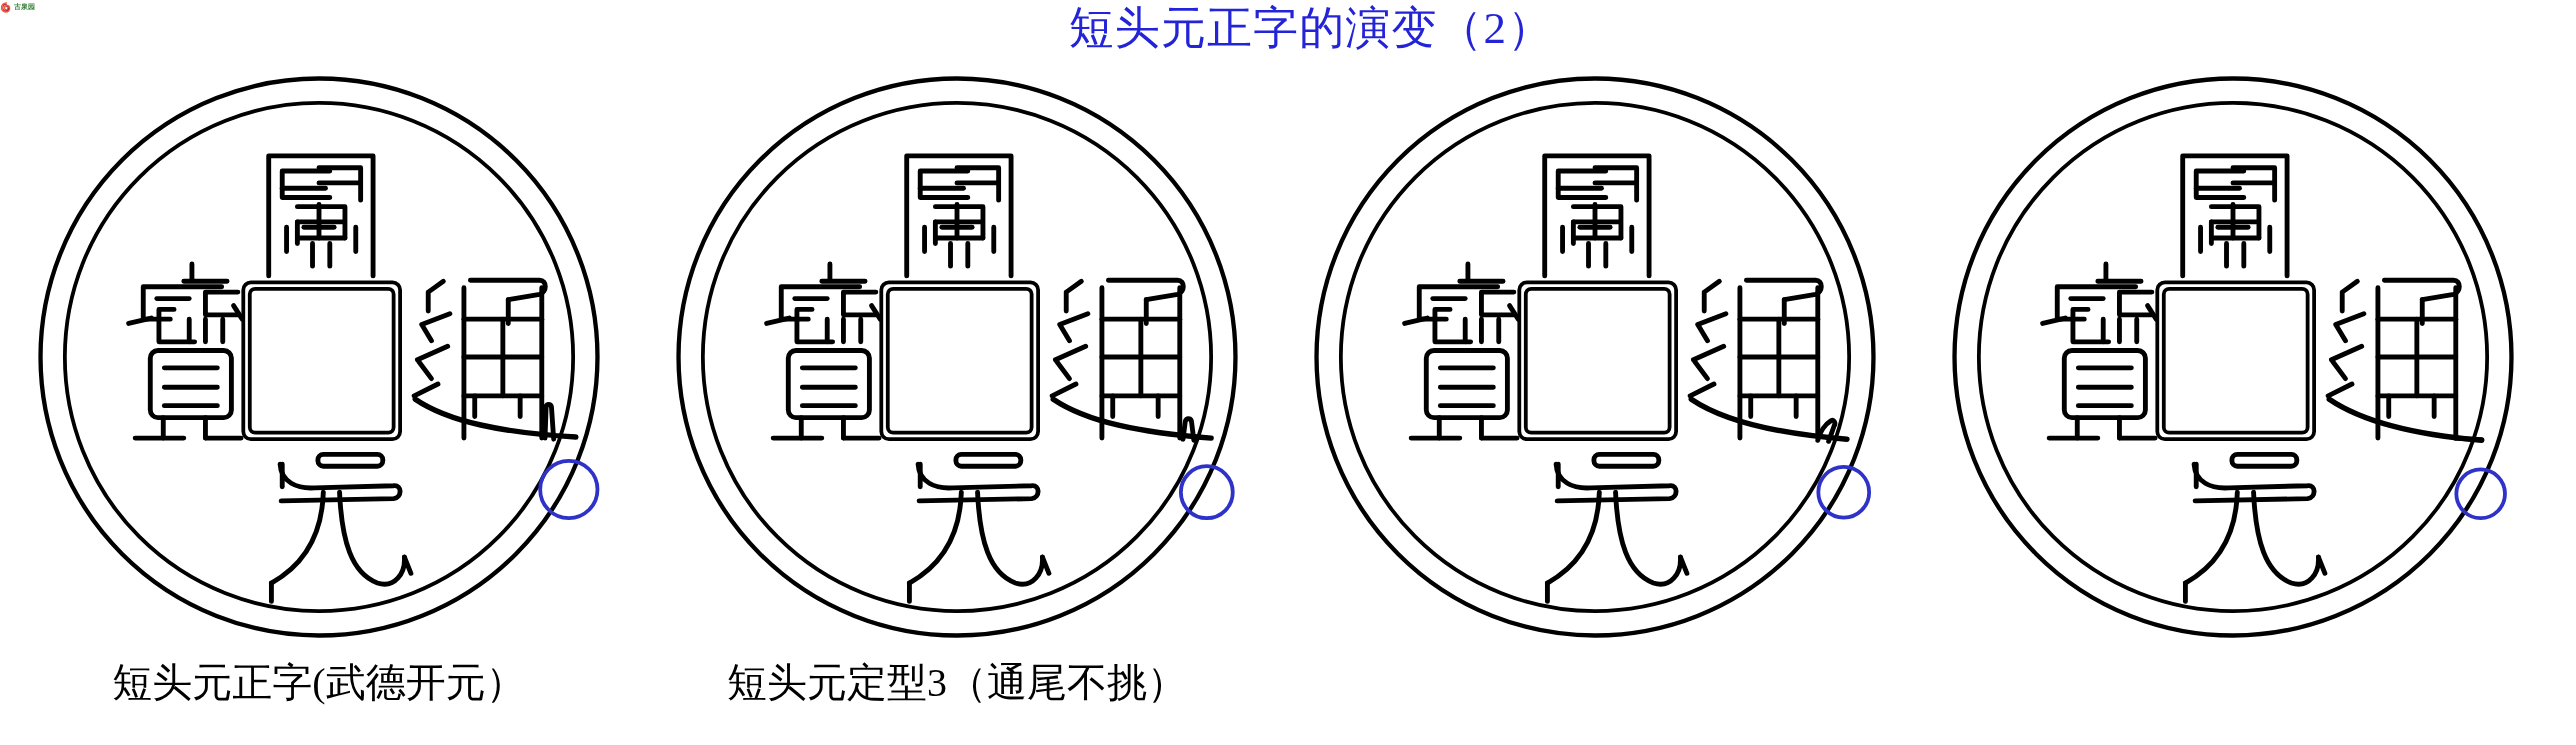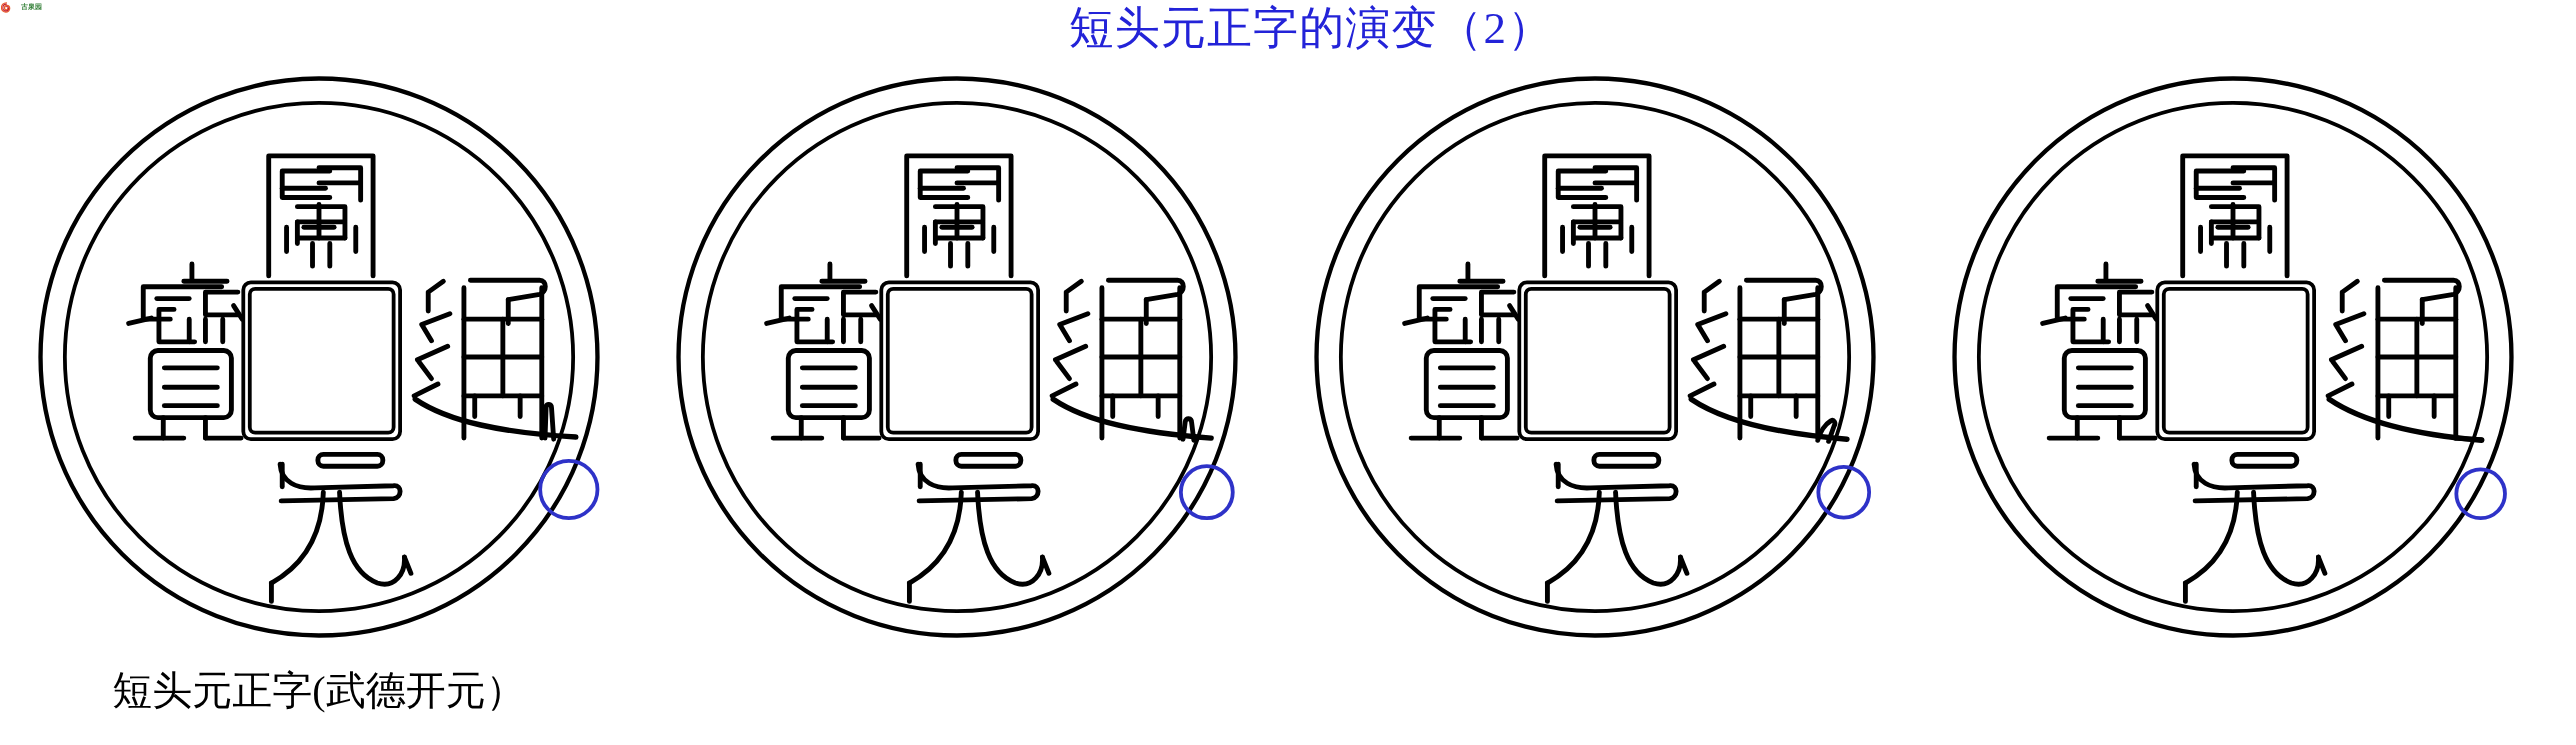--- a/index.html
+++ b/index.html
@@ -17,21 +17,21 @@
 
   
   #watermark {
     position: absolute;
     left: 1.1px;
     top: 1.6px;
     width: 41px;
     height: 12px;
     display: flex;
     align-items: center;
-    gap: 9px;
+    gap: 2px;
     opacity: 0.95;
   }
   #watermark .logo-mark {
     width: 10.8px;
     height: 10.8px;
     flex: 0 0 10.8px;
   }
   #watermark .logo-text {
     font-family: "DejaVu Sans", sans-serif;
     font-size: 7px;
@@ -84,21 +84,20 @@
 
   
   #caption-row {
     position: absolute;
     left: 0;
     top: 653px;
     width: 2576px;
     height: 70px;
     display: flex;
     flex-direction: row;
-    margin-top: 8px;
   }
   .caption-cell {
     width: 638px;
     text-align: center;
     font-size: 40px;
     line-height: 59px;
     color: #000000;
     white-space: nowrap;
   }
 </style>
@@ -385,14 +384,15 @@
         </g>
       </g>
       <circle cx="998" cy="793" r="45" fill="none" stroke="#2e32c8" stroke-width="7"></circle>
     </svg>
   </div>
 
 </div>
 
 <div id="caption-row">
   <div class="caption-cell">短头元正字(武德开元）</div>
+  <div class="caption-cell">短头元定型3（通尾不挑）</div>
 </div>
 
 
 </body></html>

